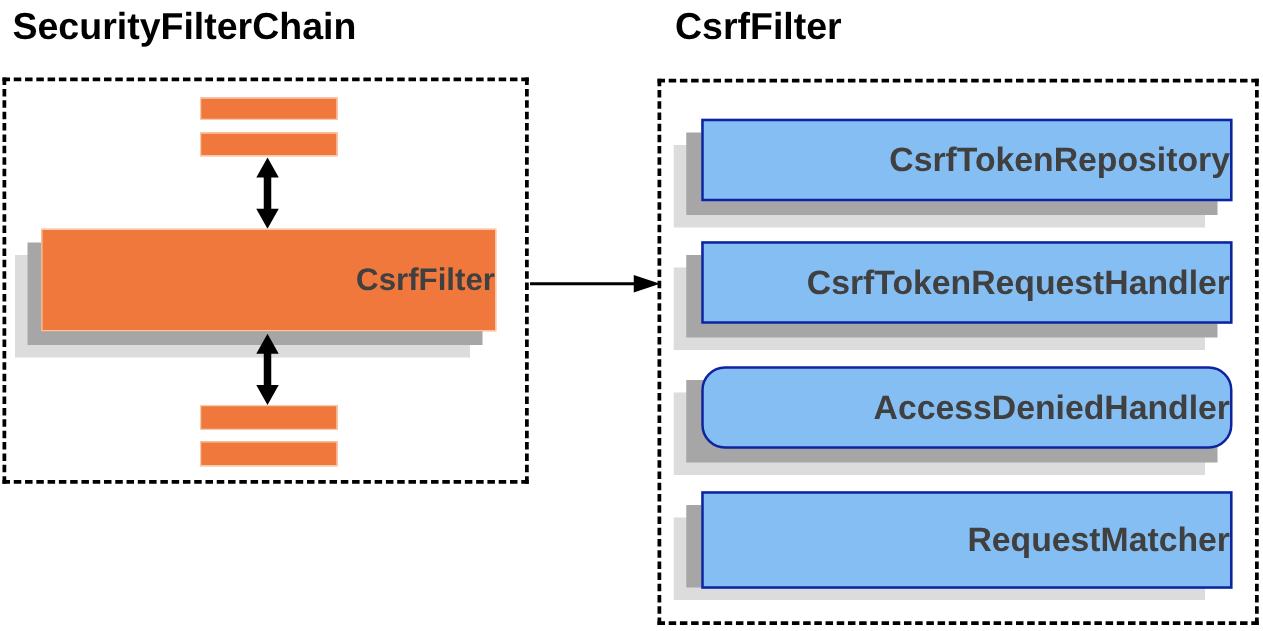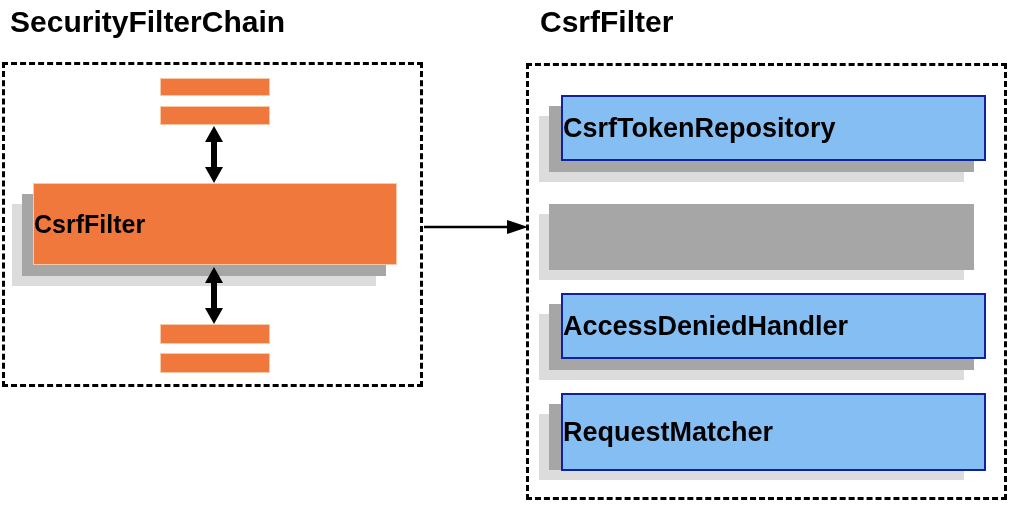--- a/index.html
+++ b/index.html
@@ -29,24 +29,24 @@
     position: absolute;
     width: 110px;
     background: var(--orange, #F1783C);
     border: 1px solid var(--orange-border, #F8C9A8);
     box-sizing: border-box;
   }
   .node {
     position: absolute;
     display: flex;
     align-items: center;
-    justify-content: flex-start;
+    justify-content: flex-end;
     box-sizing: border-box;
     font-weight: bold;
-    color: #000000;
+    color: #404040;
     white-space: nowrap;
   }
   .orange-node {
     background: var(--orange, #F1783C);
     border: 1px solid var(--orange-border, #F8C9A8);
     font-size: 25px;
   }
   .blue-node {
     background: var(--blue-fill, #85BEF2);
     border: 2px solid var(--blue-border, #10239E);
@@ -100,24 +100,27 @@
   <div class="dashed-box" style="left:526px; top:63px; width:481px; height:437px;">
 
     <div class="shadow-layer shadow-light" style="left:10px; top:50px; width:425px; height:66px;"></div>
     <div class="shadow-layer shadow-dark" style="left:20px; top:40px; width:425px; height:66px;"></div>
     <div class="node blue-node" style="left:32px; top:29px; width:425px; height:66px;">
       <span>CsrfTokenRepository</span>
     </div>
 
     <div class="shadow-layer shadow-light" style="left:10px; top:148px; width:425px; height:66px;"></div>
     <div class="shadow-layer shadow-dark" style="left:20px; top:138px; width:425px; height:66px;"></div>
+    <div class="node blue-node" style="left:32px; top:127px; width:425px; height:66px;">
+      <span>CsrfTokenRequestHandler</span>
+    </div>
 
     <div class="shadow-layer shadow-light" style="left:10px; top:248px; width:425px; height:66px;"></div>
     <div class="shadow-layer shadow-dark" style="left:20px; top:238px; width:425px; height:66px;"></div>
-    <div class="node blue-node" style="left:32px; top:227px; width:425px; height:66px;">
+    <div class="node blue-node" style="left:32px; top:227px; width:425px; height:66px;border-radius:19px;">
       <span>AccessDeniedHandler</span>
     </div>
 
     <div class="shadow-layer shadow-light" style="left:10px; top:348px; width:425px; height:66px;"></div>
     <div class="shadow-layer shadow-dark" style="left:20px; top:338px; width:425px; height:66px;"></div>
     <div class="node blue-node" style="left:32px; top:327px; width:425px; height:78px;">
       <span>RequestMatcher</span>
     </div>
   </div>
 

